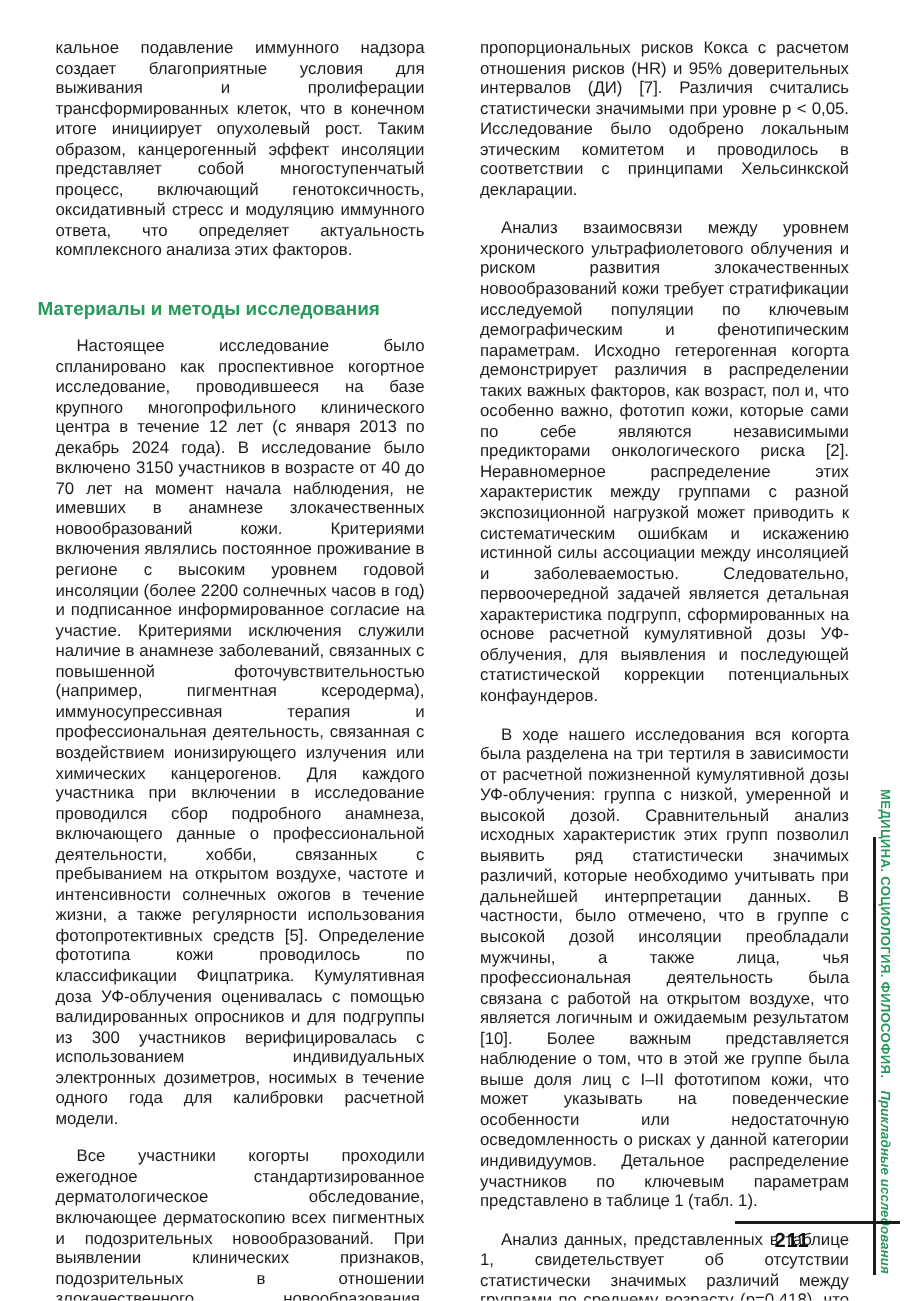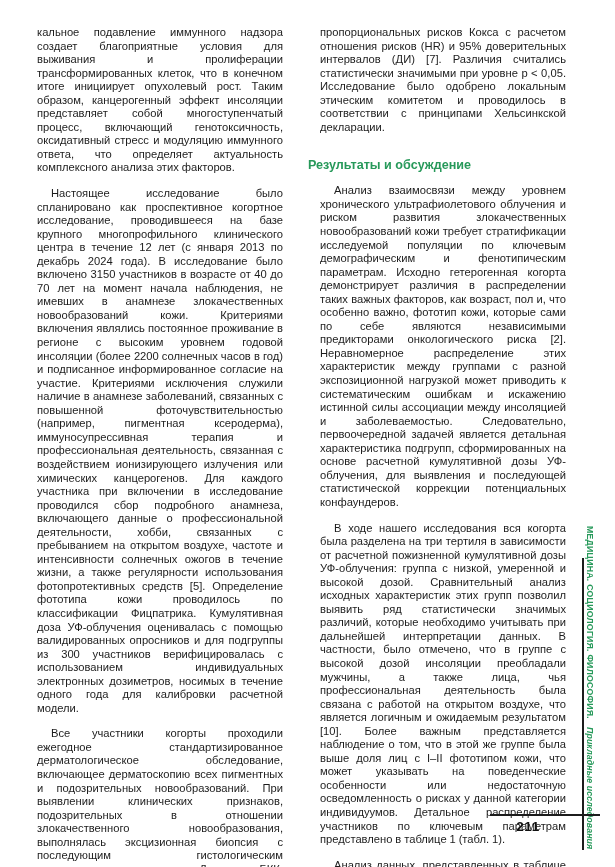--- a/index.html
+++ b/index.html
@@ -34,27 +34,27 @@
     font-size:13.5px;font-weight:bold;color:#111111;letter-spacing:0.5px;
   }
 </style>
 </head>
 <body>
 
 <div class="page">
 
   <div class="col col-left">
     <p>кальное подавление иммунного надзора создает благоприятные условия для выживания и пролиферации трансформированных клеток, что в конечном итоге инициирует опухолевый рост. Таким образом, канцерогенный эффект инсоляции представляет собой многоступенчатый процесс, включающий генотоксичность, оксидативный стресс и модуляцию иммунного ответа, что определяет актуальность комплексного анализа этих факторов.</p>
+    <h2 class="section-heading">Материалы и методы исследования</h2>
     <p class="indent">Настоящее исследование было спланировано как проспективное когортное исследование, проводившееся на базе крупного многопрофильного клинического центра в течение 12 лет (с января 2013 по декабрь 2024 года). В исследование было включено 3150 участников в возрасте от 40 до 70 лет на момент начала наблюдения, не имевших в анамнезе злокачественных новообразований кожи. Критериями включения являлись постоянное проживание в регионе с высоким уровнем годовой инсоляции (более 2200 солнечных часов в год) и подписанное информированное согласие на участие. Критериями исключения служили наличие в анамнезе заболеваний, связанных с повышенной фоточувствительностью (например, пигментная ксеродерма), иммуносупрессивная терапия и профессиональная деятельность, связанная с воздействием ионизирующего излучения или химических канцерогенов. Для каждого участника при включении в исследование проводился сбор подробного анамнеза, включающего данные о профессиональной деятельности, хобби, связанных с пребыванием на открытом воздухе, частоте и интенсивности солнечных ожогов в течение жизни, а также регулярности использования фотопротективных средств [5]. Определение фототипа кожи проводилось по классификации Фицпатрика. Кумулятивная доза УФ-облучения оценивалась с помощью валидированных опросников и для подгруппы из 300 участников верифицировалась с использованием индивидуальных электронных дозиметров, носимых в течение одного года для калибровки расчетной модели.</p>
     <p class="indent">Все участники когорты проходили ежегодное стандартизированное дерматологическое обследование, включающее дерматоскопию всех пигментных и подозрительных новообразований. При выявлении клинических признаков, подозрительных в отношении злокачественного новообразования, выполнялась эксцизионная биопсия с последующим гистологическим исследованием материала. Диагнозы БКК, ПКК и меланомы верифицировались сертифицированным патоморфологом в соответствии с актуальными гистологическими критериями ВОЗ [12]. Статистическая обработка полученных данных проводилась с использованием пакета программного обеспечения SPSS Statistics v.26.0. Для сравнения качественных признаков применялся критерий хи-квадрат Пирсона. Количественные переменные анализировались с помощью t-критерия Стьюдента или дисперсионного анализа (ANOVA) в зависимости от числа сравниваемых групп. Для оценки влияния различных факторов на риск развития рака кожи использовалась модель</p>
   </div>
 
   <div class="col col-right">
     <p>пропорциональных рисков Кокса с расчетом отношения рисков (HR) и 95% доверительных интервалов (ДИ) [7]. Различия считались статистически значимыми при уровне p &lt; 0,05. Исследование было одобрено локальным этическим комитетом и проводилось в соответствии с принципами Хельсинкской декларации.</p>
-    <h2 class="section-heading">Результаты и обсуждение</h2>
     <p class="indent">Анализ взаимосвязи между уровнем хронического ультрафиолетового облучения и риском развития злокачественных новообразований кожи требует стратификации исследуемой популяции по ключевым демографическим и фенотипическим параметрам. Исходно гетерогенная когорта демонстрирует различия в распределении таких важных факторов, как возраст, пол и, что особенно важно, фототип кожи, которые сами по себе являются независимыми предикторами онкологического риска [2]. Неравномерное распределение этих характеристик между группами с разной экспозиционной нагрузкой может приводить к систематическим ошибкам и искажению истинной силы ассоциации между инсоляцией и заболеваемостью. Следовательно, первоочередной задачей является детальная характеристика подгрупп, сформированных на основе расчетной кумулятивной дозы УФ-облучения, для выявления и последующей статистической коррекции потенциальных конфаундеров.</p>
     <p class="indent">В ходе нашего исследования вся когорта была разделена на три тертиля в зависимости от расчетной пожизненной кумулятивной дозы УФ-облучения: группа с низкой, умеренной и высокой дозой. Сравнительный анализ исходных характеристик этих групп позволил выявить ряд статистически значимых различий, которые необходимо учитывать при дальнейшей интерпретации данных. В частности, было отмечено, что в группе с высокой дозой инсоляции преобладали мужчины, а также лица, чья профессиональная деятельность была связана с работой на открытом воздухе, что является логичным и ожидаемым результатом [10]. Более важным представляется наблюдение о том, что в этой же группе была выше доля лиц с I–II фототипом кожи, что может указывать на поведенческие особенности или недостаточную осведомленность о рисках у данной категории индивидуумов. Детальное распределение участников по ключевым параметрам представлено в таблице 1 (табл. 1).</p>
     <p class="indent">Анализ данных, представленных в таблице 1, свидетельствует об отсутствии статистически значимых различий между группами по среднему возрасту (p=0,418), что является важным фактором, исключающим возраст как систематическую ошибку при сравнении групп. Однако по остальным параметрам наблюдаются высокозначимые различия (p&lt;0,001). Так, доля мужчин последовательно возрастает от 42.9% в группе с низкой дозой до 57.4% в группе с высокой дозой, что, вероятно, отражает большую занятость мужчин в профессиях, связанных с пребыванием на открытом воздухе (строительство, сельское хозяйство).</p>
   </div>
 
   <div class="rubric">
     <span class="rubric-title">МЕДИЦИНА. СОЦИОЛОГИЯ. ФИЛОСОФИЯ.</span>
     <span class="rubric-subtitle">Прикладные исследования</span>
   </div>
 

